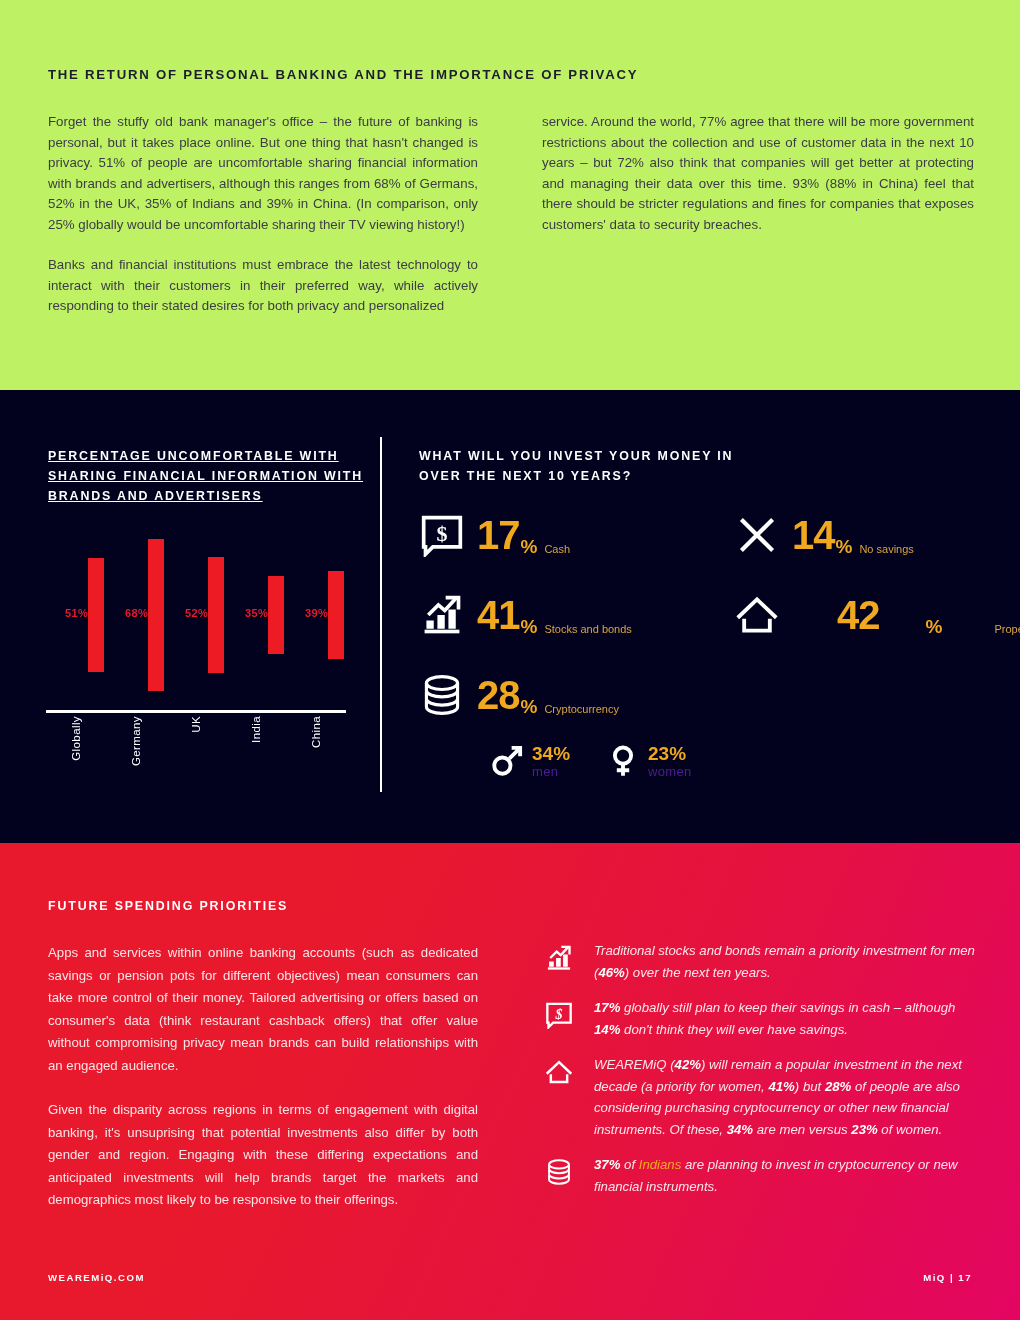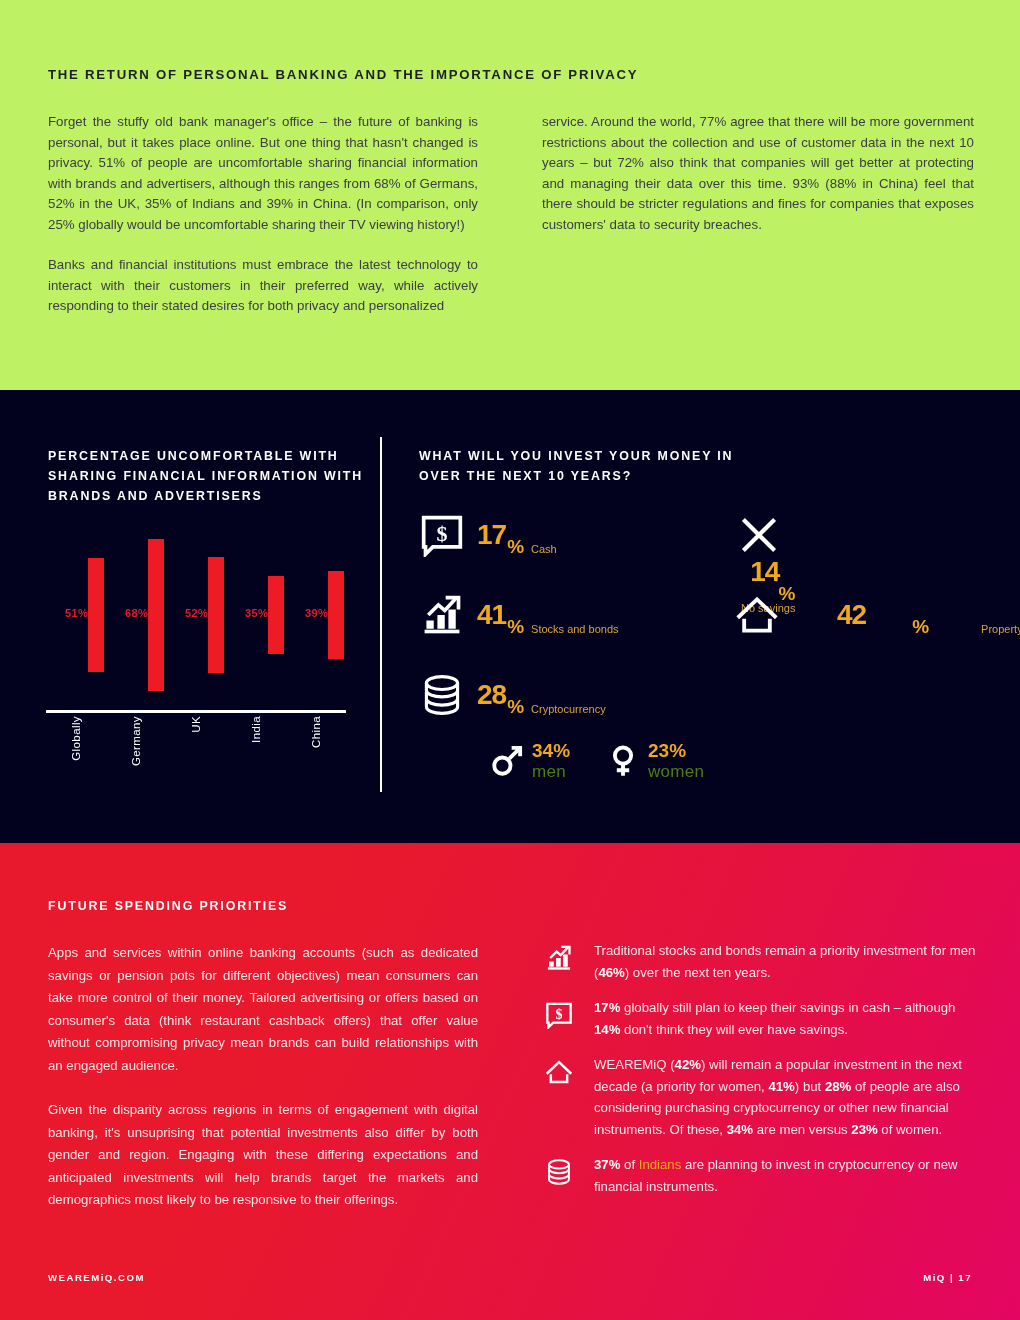--- a/index.html
+++ b/index.html
@@ -46,21 +46,21 @@
   }
   .dark-title {
     position: absolute;
     font-size: 12.4px;
     font-weight: bold;
     letter-spacing: 1.85px;
     line-height: 20px;
     color: #ffffff;
     text-transform: uppercase;
   }
-  .dark-title.chart-title { left: 48px;  top: 446px; width: 330px; }
+  .dark-title.chart-title { left: 48px;  top: 446px; width: 330px; text-decoration: underline; }
   .dark-title.invest-title{ left: 419px; top: 446px; width: 360px; }
 
   .divider-v {
     position: absolute;
     left: 380px; top: 437px;
     width: 1.5px; height: 355px;
     background: #ffffff;
   }
 
   
@@ -135,21 +135,21 @@
   .stat-icon {
     width: 46px; height: 46px;
     flex: 0 0 46px;
     display: flex;
     align-items: center;
     justify-content: center;
     margin-right: 12px;
   }
   .stat-icon svg { display: block; }
   .stat-num {
-    font-size: 28px;
+    font-size: 40px;
     font-weight: bold;
     color: #f0a91e;
     line-height: 1;
     letter-spacing: -1px;
   }
   .stat-pct {
     font-size: 19px;
     font-weight: bold;
     color: #f0a91e;
     line-height: 1;
@@ -182,21 +182,21 @@
   .gender-icon {
     width: 34px; height: 42px;
     margin-right: 8px;
     display: flex; align-items: center; justify-content: center;
   }
   .gender-text { display: flex; flex-direction: column; }
   .gender-num {
     font-size: 19px; font-weight: bold; color: #f0a91e; line-height: 1.15;
   }
   .gender-label {
-    font-size: 17px; color: #4d7c0f; letter-spacing: .3px;
+    font-size: 13px; color: #4c1d95; letter-spacing: .3px;
   }
 
   
   .red-section {
     position: absolute;
     left: 0; top: 843px; width: 1020px; height: 477px;
     background: linear-gradient(115deg, #e8192c 0%, #e8192c 28%, #e5123f 62%, #e30561 100%);
   }
   .red-heading {
     position: absolute;
@@ -218,20 +218,21 @@
   .red-col-left p + p { margin-top: 22px; }
 
   .bullets {
     position: absolute;
     left: 538px; top: 940px; width: 440px;
   }
   .bullet {
     display: flex;
     align-items: flex-start;
     margin-bottom: 14px;
+    font-style: italic;
   }
   .bullet-icon {
     flex: 0 0 42px;
     width: 42px; height: 34px;
     display: flex; align-items: center; justify-content: center;
     margin-right: 14px;
     padding-top: 2px;
   }
   .bullet-text {
     font-size: 13.2px;
@@ -341,21 +342,21 @@
       <ellipse cx="24" cy="11" rx="17" ry="7" fill="none" stroke="#ffffff" stroke-width="3.4"></ellipse>
       <path d="M7 11 v8 a17 7 0 0 0 34 0 v-8" fill="none" stroke="#ffffff" stroke-width="3.4"></path>
       <path d="M7 20 v8 a17 7 0 0 0 34 0 v-8" fill="none" stroke="#ffffff" stroke-width="3.4"></path>
       <path d="M7 29 v8 a17 7 0 0 0 34 0 v-8" fill="none" stroke="#ffffff" stroke-width="3.4"></path>
     </svg>
       </span>
       <span class="stat-num">28</span>
       <span class="stat-pct">%</span>
       <span class="stat-label">Cryptocurrency</span>
     </div>
-    <div class="stat" style="left: 315px; top: 0px; flex-direction: column;">
+    <div class="stat" style="left: 315px; top: 0px;">
       <span class="stat-icon">
         <svg width="44" height="44" viewBox="0 0 48 48">
       <path d="M7 7 L41 41 M41 7 L7 41" stroke="#ffffff" stroke-width="4.5" stroke-linecap="butt"></path>
     </svg>
       </span>
       <span class="stat-num">14</span>
       <span class="stat-pct">%</span>
       <span class="stat-label">No savings</span>
     </div>
     <div class="stat" style="left: 315px; top: 80px; gap: 45px;">

